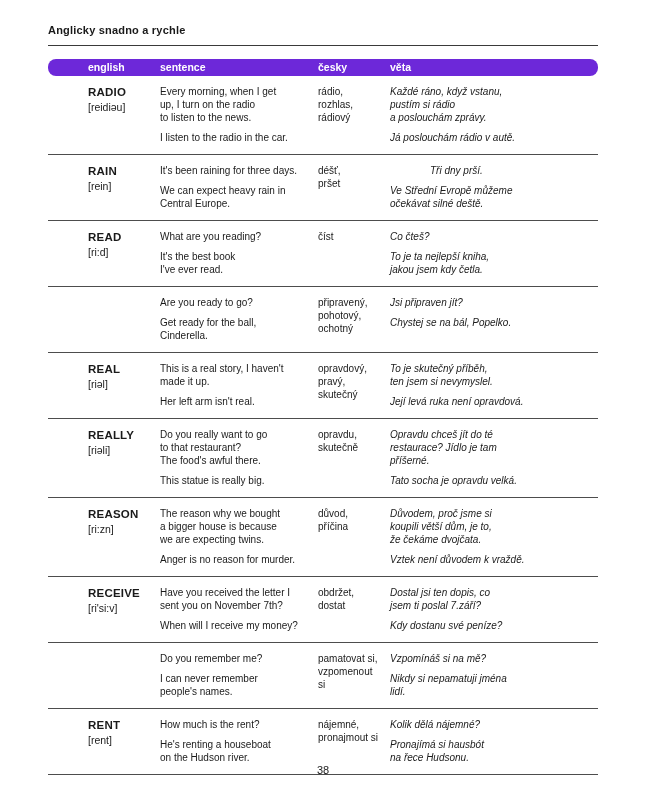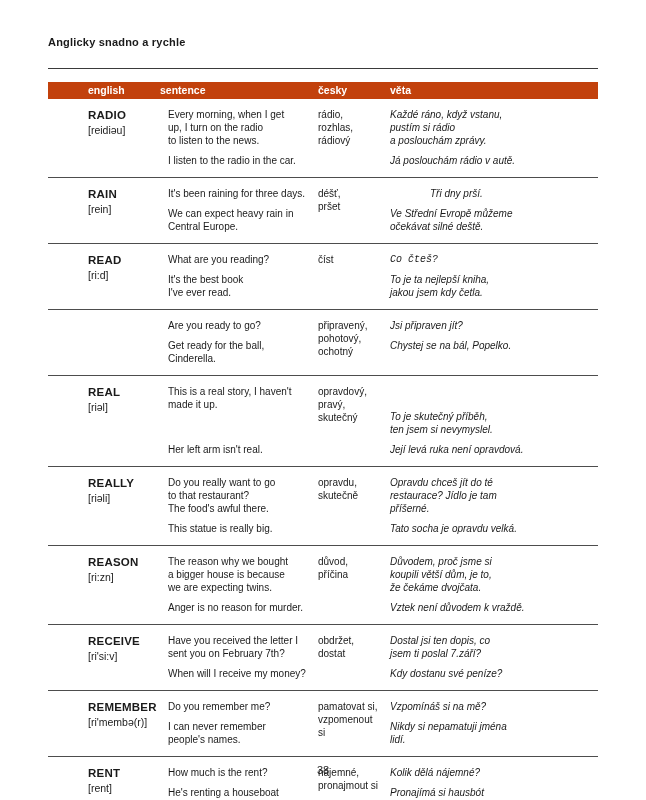--- a/index.html
+++ b/index.html
@@ -10,42 +10,43 @@
   .page {
     position: relative;
     width: 646px;
     height: 800px;
     background: #ffffff;
     font-family: "Liberation Sans", "DejaVu Sans", sans-serif;
     color: #1a1a1a;
     overflow: hidden;
   }
   .running-header {
-    margin: 12px 48px;
+    margin: 0 48px;
     padding-top: 24px;
-    padding-bottom: 20px;
+    padding-bottom: 9px;
     border-bottom: 1px solid #3a3a3a;
     font-weight: bold;
     font-size: 11px;
     letter-spacing: 0.2px;
   }
   .vocab-table {
     margin: 0 48px;
   }
   .table-header, .entry {
     display: grid;
     grid-template-columns: 112px 158px 72px 1fr;
   }
   .table-header {
-    background: #c2410c;
+    background: #6d28d9;
     color: #ffffff;
     margin-top: 13px;
     padding: 2px 0 3px 0;
     font-size: 10.5px;
     font-weight: bold;
+    border-radius: 8px;
   }
   .table-header .hcell {
     padding-right: 6px;
   }
   .hcell.col1 { padding-left: 40px; }
   .entry {
     border-bottom: 1px solid #4d4d4d;
     padding: 9px 0 10px 0;
     row-gap: 7px;
     font-size: 10px;
@@ -62,21 +63,21 @@
     letter-spacing: 0.2px;
   }
   .pron {
     font-size: 10.5px;
     margin-top: 1px;
   }
   .cell {
     padding-right: 6px;
     white-space: pre-line;
   }
-  .col-sentence { grid-column: 2; margin-left: 8px; }
+  .col-sentence { grid-column: 2; }
   .col-cesky    { grid-column: 3; }
   .col-veta     { grid-column: 4; font-style: italic; padding-right: 0; }
   .page-number {
     position: absolute;
     left: 0;
     right: 0;
     bottom: 24px;
     text-align: center;
     font-size: 11px;
   }
@@ -131,21 +132,21 @@
 očekávat silné deště.</div>
         </div>
 
   <div class="entry">
     <div class="col-english" style="grid-row: 1 / span 2;">
       <div class="word">READ</div>
       <div class="pron">[ri:d]</div>
     </div>
     <div class="cell col-cesky" style="grid-row: 1 / span 2;">číst</div>
   <div class="cell col-sentence" style="grid-row: 1;">What are you reading?</div>
-          <div class="cell col-veta" style="grid-row: 1; font-family: Liberation Mono, monospace;">Co čteš?</div>
+          <div class="cell col-veta" style="grid-row: 1;">Co čteš?</div>
           <div class="cell col-sentence" style="grid-row: 2;">It's the best book
 I've ever read.</div>
           <div class="cell col-veta" style="grid-row: 2;">To je ta nejlepší kniha,
 jakou jsem kdy četla.</div>
         </div>
 
   <div class="entry">
     <div class="cell col-cesky" style="grid-row: 1 / span 2;">připravený,
 pohotový,
 ochotný</div>
@@ -159,21 +160,21 @@
   <div class="entry">
     <div class="col-english" style="grid-row: 1 / span 2;">
       <div class="word">REAL</div>
       <div class="pron">[riəl]</div>
     </div>
     <div class="cell col-cesky" style="grid-row: 1 / span 2;">opravdový,
 pravý,
 skutečný</div>
   <div class="cell col-sentence" style="grid-row: 1;">This is a real story, I haven't
 made it up.</div>
-          <div class="cell col-veta" style="grid-row: 1; margin-top: 25px;">To je skutečný příběh,
+          <div class="cell col-veta" style="grid-row: 1;">To je skutečný příběh,
 ten jsem si nevymyslel.</div>
           <div class="cell col-sentence" style="grid-row: 2;">Her left arm isn't real.</div>
           <div class="cell col-veta" style="grid-row: 2;">Její levá ruka není opravdová.</div>
         </div>
 
   <div class="entry">
     <div class="col-english" style="grid-row: 1 / span 2;">
       <div class="word">REALLY</div>
       <div class="pron">[riəli]</div>
     </div>
@@ -207,32 +208,28 @@
         </div>
 
   <div class="entry">
     <div class="col-english" style="grid-row: 1 / span 2;">
       <div class="word">RECEIVE</div>
       <div class="pron">[ri'si:v]</div>
     </div>
     <div class="cell col-cesky" style="grid-row: 1 / span 2;">obdržet,
 dostat</div>
   <div class="cell col-sentence" style="grid-row: 1;">Have you received the letter I
-sent you on February 7th?</div>
+sent you on November 7th?</div>
           <div class="cell col-veta" style="grid-row: 1;">Dostal jsi ten dopis, co
 jsem ti poslal 7.září?</div>
           <div class="cell col-sentence" style="grid-row: 2;">When will I receive my money?</div>
           <div class="cell col-veta" style="grid-row: 2;">Kdy dostanu své peníze?</div>
         </div>
 
   <div class="entry">
-    <div class="col-english" style="grid-row: 1 / span 2;">
-      <div class="word">REMEMBER</div>
-      <div class="pron">[ri'membə(r)]</div>
-    </div>
     <div class="cell col-cesky" style="grid-row: 1 / span 2;">pamatovat si,
 vzpomenout
 si</div>
   <div class="cell col-sentence" style="grid-row: 1;">Do you remember me?</div>
           <div class="cell col-veta" style="grid-row: 1;">Vzpomínáš si na mě?</div>
           <div class="cell col-sentence" style="grid-row: 2;">I can never remember
 people's names.</div>
           <div class="cell col-veta" style="grid-row: 2;">Nikdy si nepamatuji jména
 lidí.</div>
         </div>

